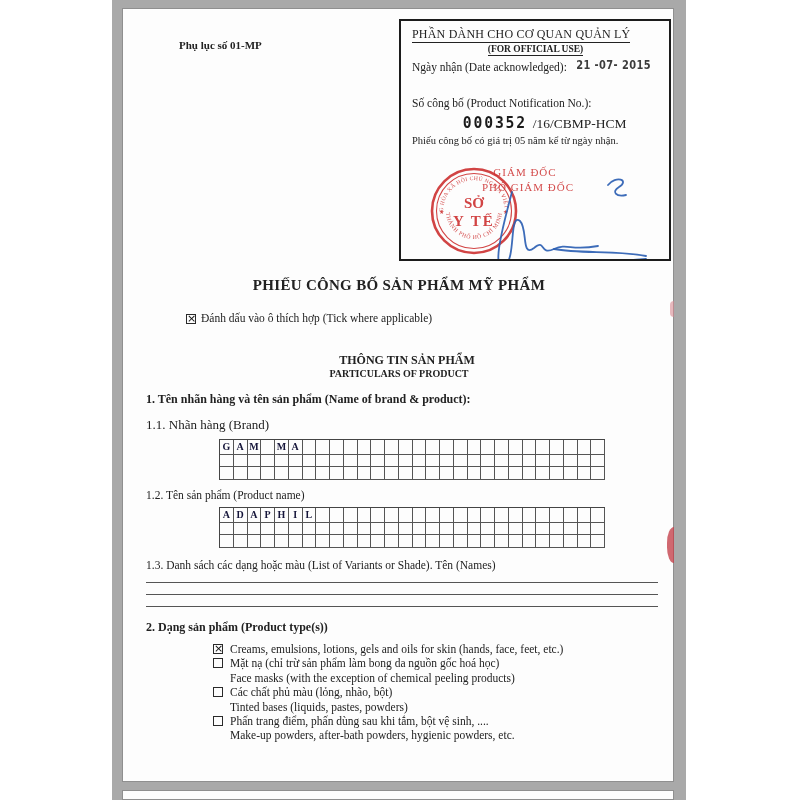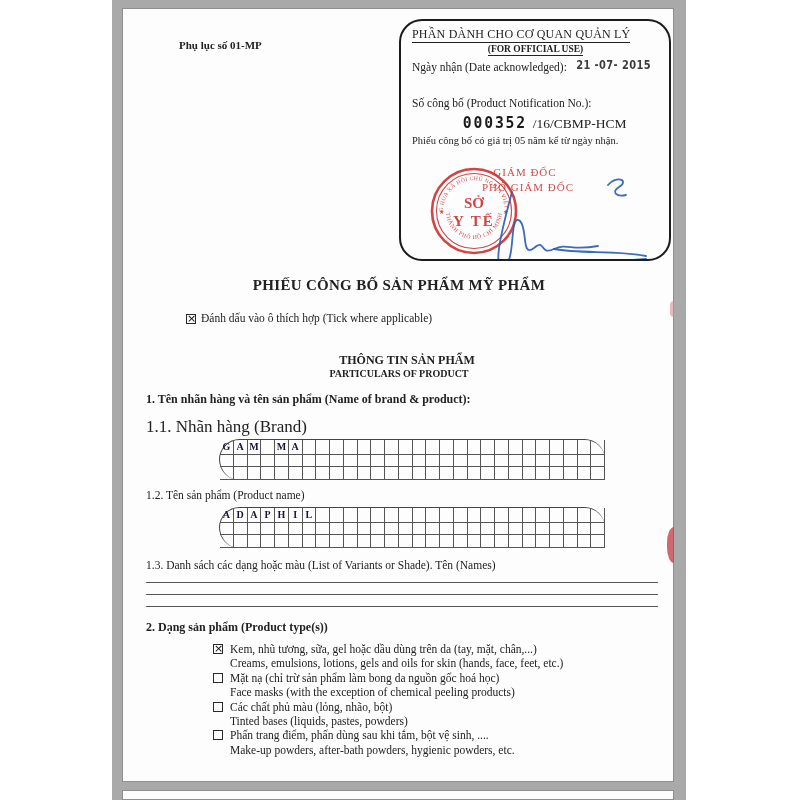--- a/index.html
+++ b/index.html
@@ -3,21 +3,21 @@
 <meta charset="utf-8">
 <style>
   * { margin:0; padding:0; box-sizing:border-box; }
   html,body { width:800px; height:800px; background:#ffffff; overflow:hidden;
               font-family:"Liberation Serif", serif; color:#222; }
   .scan { position:absolute; left:112px; top:0; width:574px; height:800px; background:#a9a9a9; }
   .page { position:absolute; background:#fdfdfd; border:1px solid #8f8f8f; }
   .page1 { left:10px; top:8px; width:552px; height:774px; }
   .page2 { left:10px; top:790px; width:552px; height:10px; }
 
-  .abs { position:absolute;border-radius:23px; }
+  .abs { position:absolute; }
   .appendix { left:56px; top:30px; font-weight:bold; font-size:11px; }
 
   
   .obox { left:276px; top:10px; width:272px; height:242px; border:2px solid #1c1c1c;
           padding:6px 10px 0 11px; font-size:11.5px; overflow:hidden; }
   .u { border-bottom:1px solid #222; padding-bottom:1px; }
   .ob-l1 { font-size:12px; letter-spacing:.2px; }
   .ob-l2 { font-size:9.5px; font-weight:bold; margin-top:2px;text-align:center; }
   .ob-l3 { margin-top:7px; position:relative; }
   .datestamp { position:absolute; right:0px; top:-3px; font-family:"DejaVu Sans", sans-serif;
@@ -33,21 +33,21 @@
   .stampblock svg { position:absolute; left:0; top:0; }
 
   
   .title-vi  { left:0; top:268px; width:552px; text-align:center; font-weight:bold; font-size:15px; letter-spacing:.3px; }
   .title-en  { left:0; top:286px; width:552px; text-align:center; font-weight:bold; font-size:10px; }
   .tickline  { left:63px; top:303px; font-size:11.5px; }
   .info-vi   { left:8px; top:344px; width:552px; text-align:center; font-weight:bold; font-size:12px; }
   .info-en   { left:0; top:359px; width:552px; text-align:center; font-weight:bold; font-size:10px; }
 
   .s1-head { left:23px; top:383px; font-weight:bold; font-size:12px; }
-  .s11     { left:23px; top:408px; font-size:17px; }
+  .s11     { left:23px; top:408px; font-size:13px; }
   .s12     { left:23px; top:480px; font-size:11.5px; }
   .s13     { left:23px; top:550px; font-size:11.5px; }
   .s2-head { left:23px; top:611px; font-weight:bold; font-size:12px; }
 
   .lgrid { left:96px; width:386px; display:grid; grid-template-columns:repeat(28,1fr);
            grid-template-rows:15px 12px 13px; border-left:1px solid #444; border-top:1px solid #444; }
   .grid-brand   { top:430px; }
   .grid-product { top:498px; }
   .cell { border-right:1px solid #555; border-bottom:1px solid #555;
           font-weight:bold; font-size:10px; line-height:14px; text-align:center; color:#15153a; }
@@ -317,21 +317,20 @@
     <div class="abs s13">1.3. Danh sách các dạng hoặc màu (List of Variants or Shade). Tên (Names)</div>
     <div class="abs rule r1"></div>
     <div class="abs rule r2"></div>
     <div class="abs rule r3"></div>
 
     <div class="abs s2-head">2. Dạng sản phẩm (Product type(s))</div>
     <div class="abs chklist">
         <div class="chk-item">
           <span class="cbx">×</span>
           <div class="chk-text">
-            <div class="vi">Kem, nhũ tương, sữa, gel hoặc dầu dùng trên da (tay, mặt, chân,...)</div>
             <div class="en">Creams, emulsions, lotions, gels and oils for skin (hands, face, feet, etc.)</div>
           </div>
         </div>
         <div class="chk-item">
           <span class="cbx"></span>
           <div class="chk-text">
             <div class="vi">Mặt nạ (chỉ trừ sản phẩm làm bong da nguồn gốc hoá học)</div>
             <div class="en">Face masks (with the exception of chemical peeling products)</div>
           </div>
         </div>

